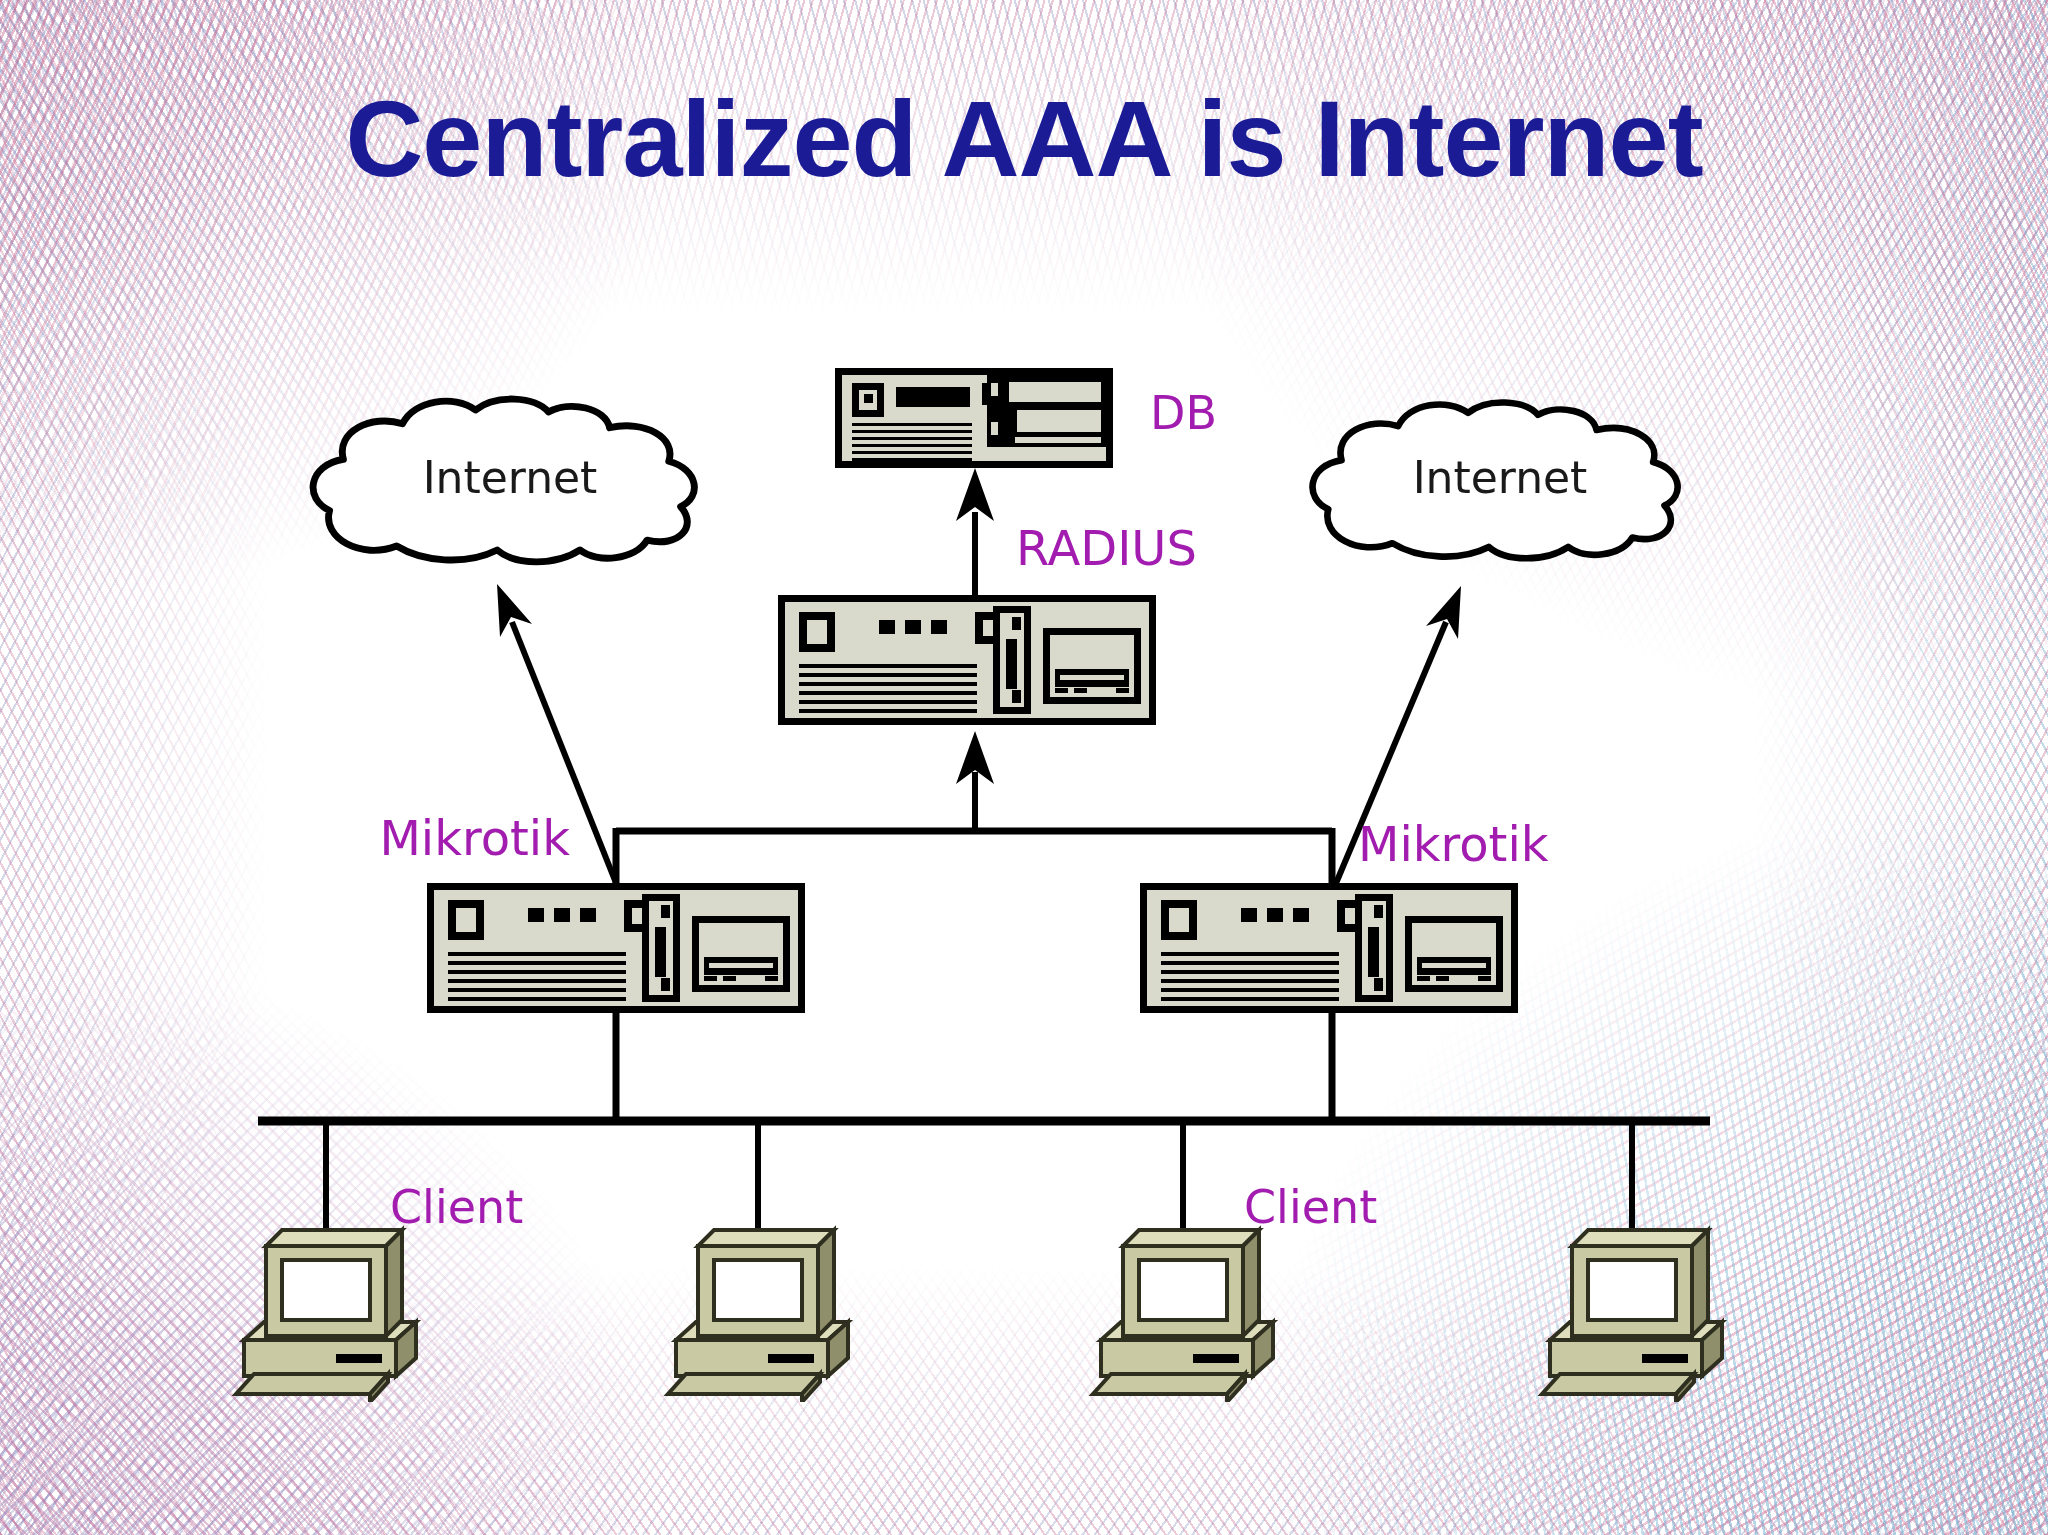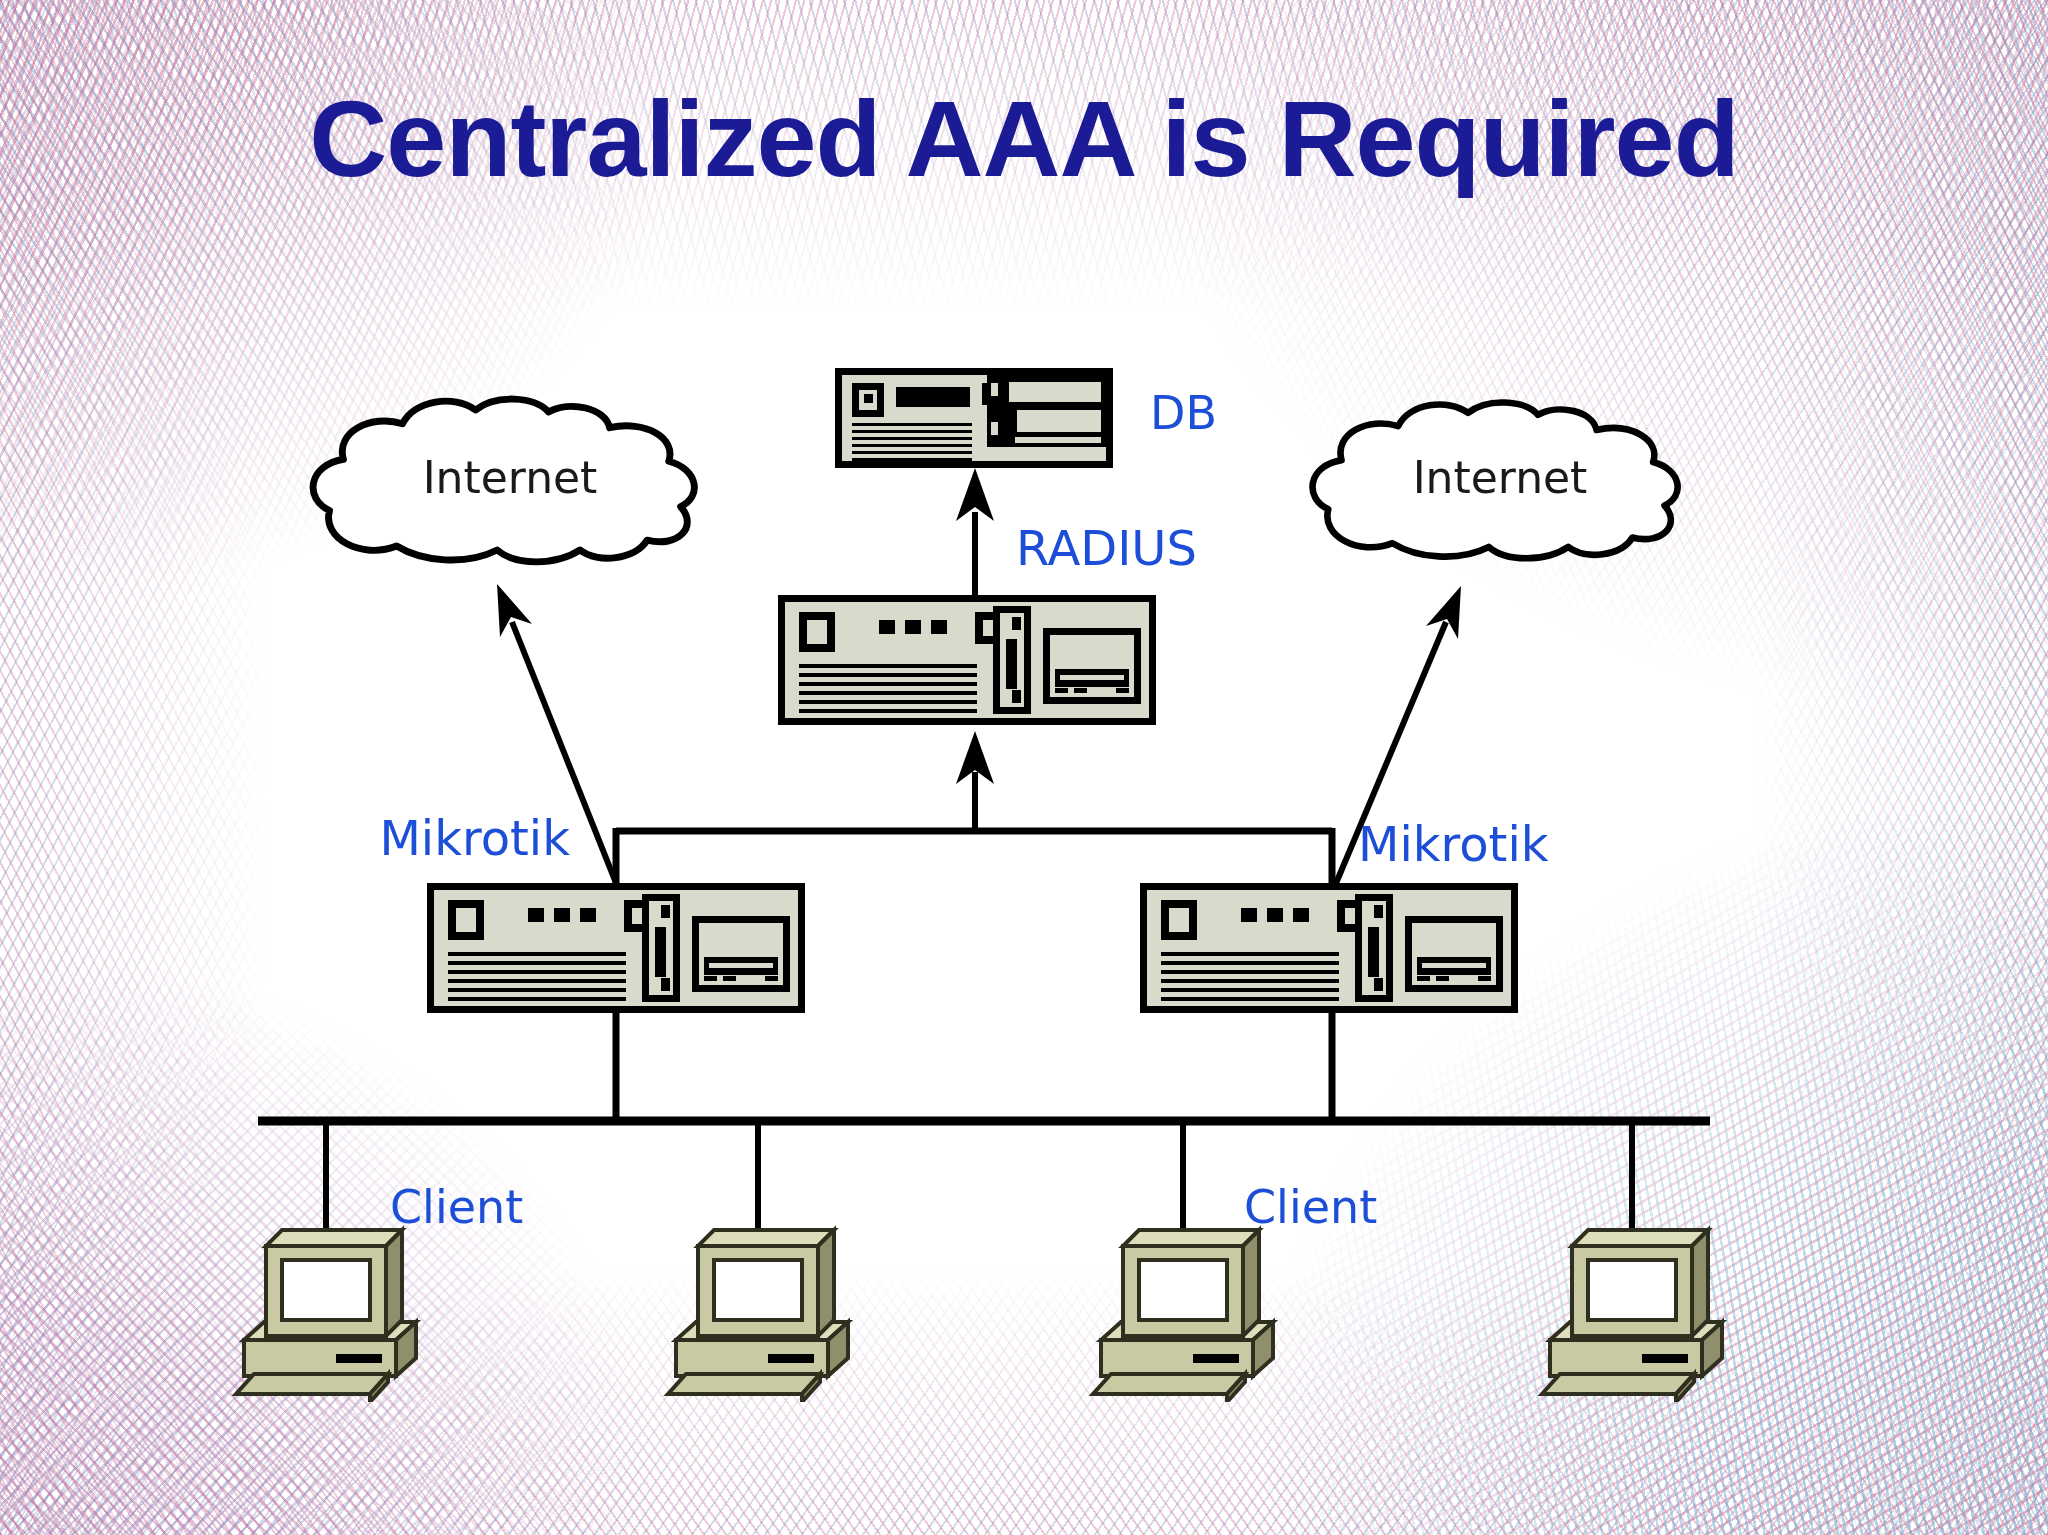--- a/index.html
+++ b/index.html
@@ -56,21 +56,21 @@
       repeating-linear-gradient(-45deg, rgba(140,130,190,.40) 0 2.5px, transparent 2.5px 9px);
     -webkit-mask:radial-gradient(ellipse at 0% 100%,#000 28%,transparent 72%);
             mask:radial-gradient(ellipse at 0% 100%,#000 28%,transparent 72%);}
 
   
   #title{position:absolute;left:0;right:0;top:76px;text-align:center;
          font-family:"Liberation Sans",sans-serif;font-weight:bold;
          font-size:108px;color:#1b1b96;letter-spacing:-1px;}
 
   
-  .lbl{position:absolute;color:#1d4ed8;white-space:nowrap;}
+  .lbl{position:absolute;color:#a21caf;white-space:nowrap;}
 
   
   #wires{position:absolute;left:0;top:0;}
   #wires line{stroke:#000;}
   #wires polygon{fill:#000;}
 
   
   .cloud{position:absolute;}
   .cloud-label{position:absolute;font-size:44px;text-align:center;color:#1a1a1a;}
 
@@ -126,21 +126,21 @@
 
   <div class="mesh" id="mesh-top"></div>
   <div class="mesh" id="mesh-left"></div>
   <div class="mesh" id="mesh-right"></div>
   <div class="mesh" id="mesh-bottom"></div>
   <div class="mesh" id="corner-tl"></div>
   <div class="mesh" id="corner-tr"></div>
   <div class="mesh" id="corner-br"></div>
   <div class="mesh" id="corner-bl"></div>
 
-  <div id="title">Centralized AAA is Required</div>
+  <div id="title">Centralized AAA is Internet</div>
 
   <svg class="cloud" style="left:300px;top:390px;" width="424" height="178" viewBox="0 0 430 180">
     <path d="M98 158 C62 172,22 150,30 122 C4 110,8 76,44 70 C36 42,72 24,104 34 C116 10,156 4,178 20
              C198 4,238 6,252 22 C274 10,310 18,314 38 C350 30,382 48,374 72 C404 80,408 108,386 118
              C404 138,384 160,352 152 C340 172,302 176,284 162 C260 178,218 178,200 162 C168 178,124 174,98 158 Z" fill="#ffffff" stroke="#000" stroke-width="7" stroke-linejoin="round"></path>
   </svg>
   <div class="cloud-label" style="left:320px;top:452px;width:380px;">Internet</div>
 
   <svg class="cloud" style="left:1300px;top:390px;" width="406" height="178" viewBox="0 0 430 180">
     <path d="M98 158 C62 172,22 150,30 122 C4 110,8 76,44 70 C36 42,72 24,104 34 C116 10,156 4,178 20

